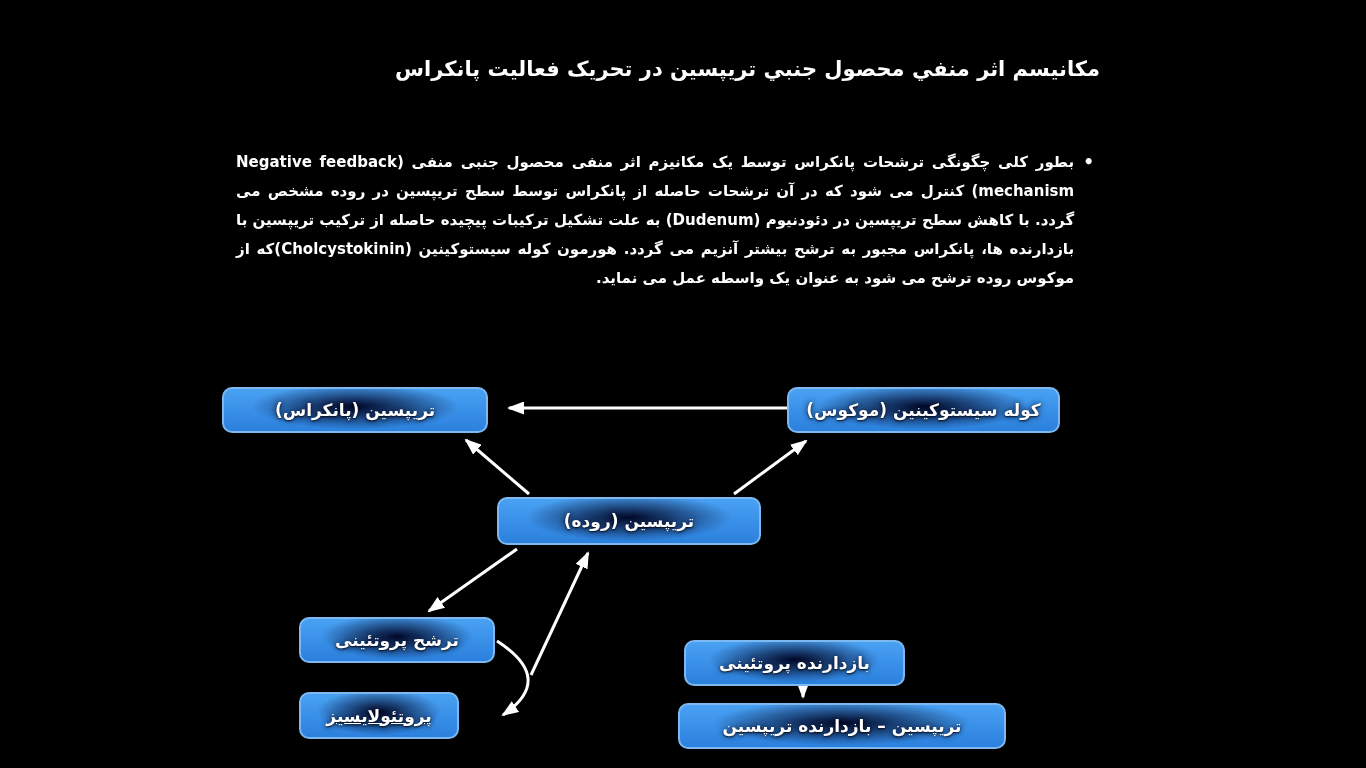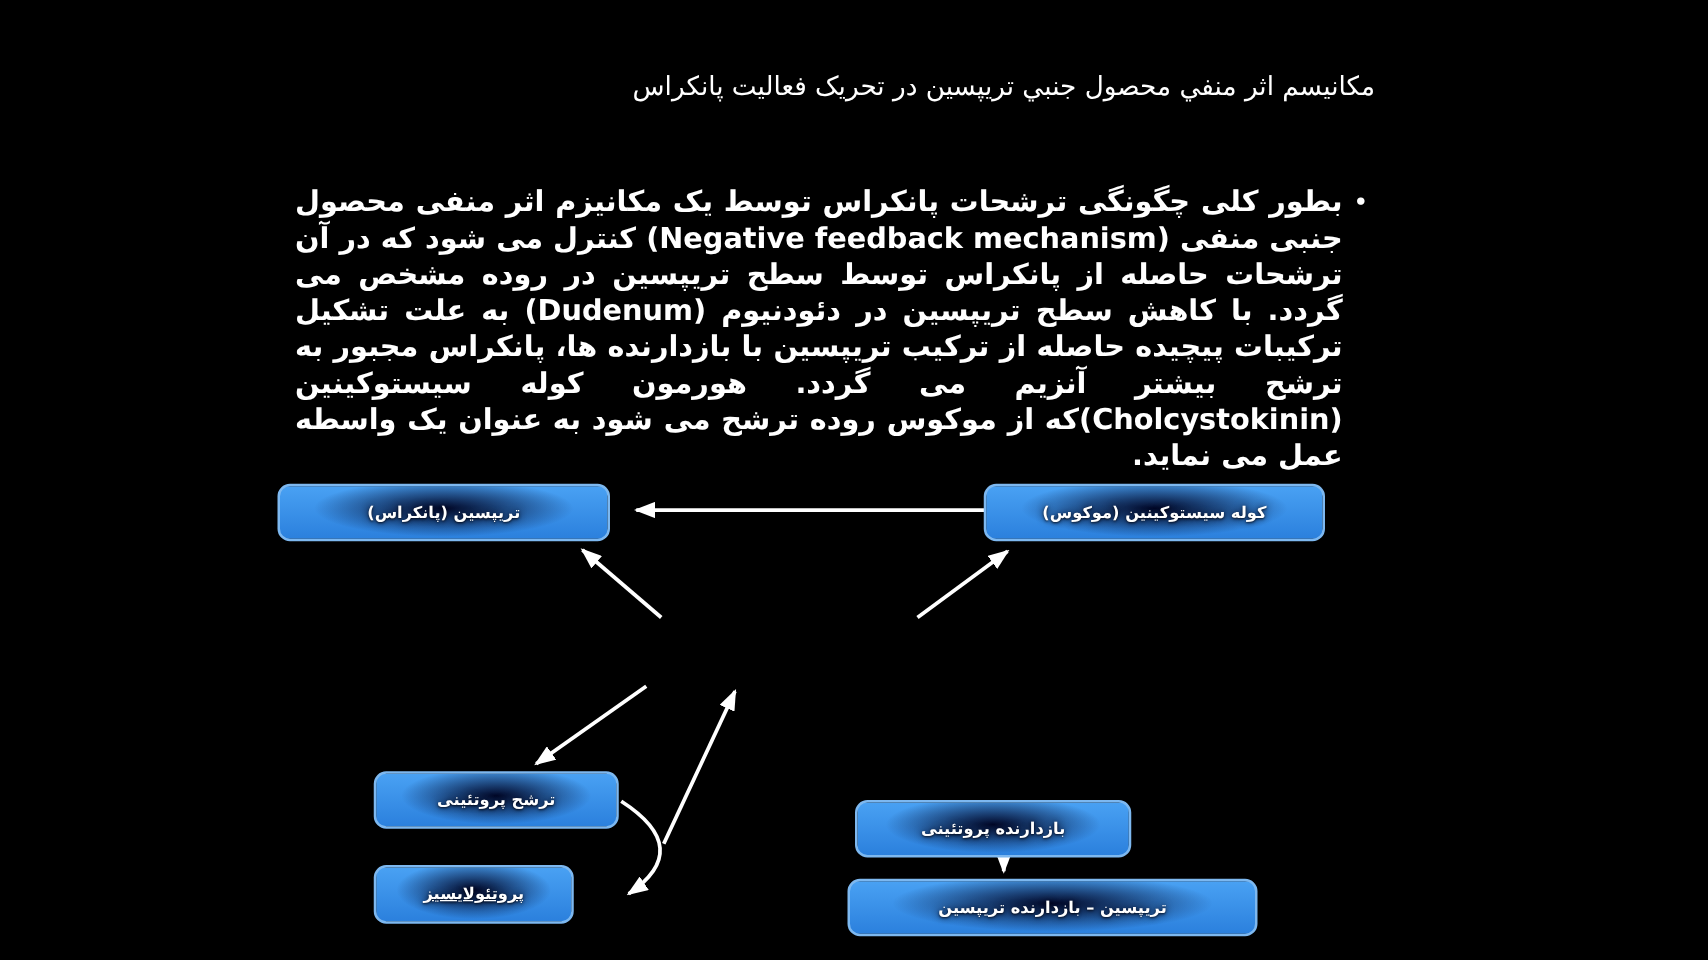--- a/index.html
+++ b/index.html
@@ -3,49 +3,49 @@
 <meta charset="utf-8">
 <style>
   html,body{margin:0;padding:0;background:#000;}
   .stage{
     position:relative;width:1366px;height:768px;overflow:hidden;
     background:var(--color-background,#000);
     font-family:"DejaVu Sans",sans-serif;color:var(--color-text,#fff);
   }
   .title{
     position:absolute;top:52px;right:266px;margin:0;
-    font-size:21px;font-weight:400;line-height:34px;
+    font-size:21px;font-weight:700;line-height:34px;
     direction:rtl;white-space:nowrap;color:var(--color-text,#fff);
   }
   .bullet-block{
     position:absolute;top:148px;right:272px;width:858px;
     direction:rtl;display:flex;align-items:flex-start;
   }
   .bullet{
     flex:0 0 auto;font-size:17px;line-height:29px;margin-left:9px;font-weight:700;
   }
   .para{
     margin:0;flex:1 1 auto;direction:rtl;unicode-bidi:plaintext;
-    text-align:justify;font-size:23px;font-weight:700;line-height:29px;
+    text-align:justify;font-size:15px;font-weight:700;line-height:29px;
     color:var(--color-text,#fff);
   }
   .diagram{position:absolute;inset:0;}
   .arrows{position:absolute;inset:0;pointer-events:none;}
   .node{
     position:absolute;box-sizing:border-box;
     border:2px solid var(--color-box_border,#7db8f0);
     border-radius:10px;
     background:
       radial-gradient(ellipse 55% 75% at 50% 42%, var(--color-box_glow,#020828) 0%, transparent 72%),
       linear-gradient(180deg, var(--color-box_fill_top,#49a1f3) 0%, var(--color-box_fill_bottom,#2b80dd) 100%);
     display:flex;align-items:center;justify-content:center;
     direction:rtl;
   }
   .node span{
-    font-size:13px;font-weight:700;color:var(--color-text,#fff);white-space:nowrap;
+    font-size:17px;font-weight:700;color:var(--color-text,#fff);white-space:nowrap;
     text-shadow:0 0 6px rgba(0,0,25,.9), 0 1px 2px rgba(0,0,0,.8);
   }
 </style>
 </head>
 <body>
 
 <div class="stage">
 
   <h1 class="title">مکانیسم اثر منفي محصول جنبي تریپسین در تحریک فعالیت پانکراس</h1>
 
@@ -69,20 +69,23 @@
       <path d="M 497 641 Q 556 679 503 715" fill="none" stroke="#ffffff" stroke-width="3" marker-end="url(#arrowhead)"></path>
     </svg>
 
   <div class="diagram">
       <div class="node" style="left: 222px; top: 387px; width: 266px; height: 46px;">
         <span>تریپسین (پانکراس)</span>
       </div>
       <div class="node" style="left: 787px; top: 387px; width: 273px; height: 46px;">
         <span>کوله سیستوکینین (موکوس)</span>
       </div>
+      <div class="node" style="left: 497px; top: 497px; width: 264px; height: 48px;">
+        <span>تریپسین (روده)</span>
+      </div>
       <div class="node" style="left: 299px; top: 617px; width: 196px; height: 46px;">
         <span>ترشح پروتئینی</span>
       </div>
       <div class="node" style="left: 299px; top: 692px; width: 160px; height: 47px; text-decoration: underline;">
         <span>پروتئولایسیز</span>
       </div>
       <div class="node" style="left: 684px; top: 617px; width: 221px; height: 46px; margin-top: 23px;">
         <span>بازدارنده پروتئینی</span>
       </div>
       <div class="node" style="left: 678px; top: 703px; width: 328px; height: 46px;">

